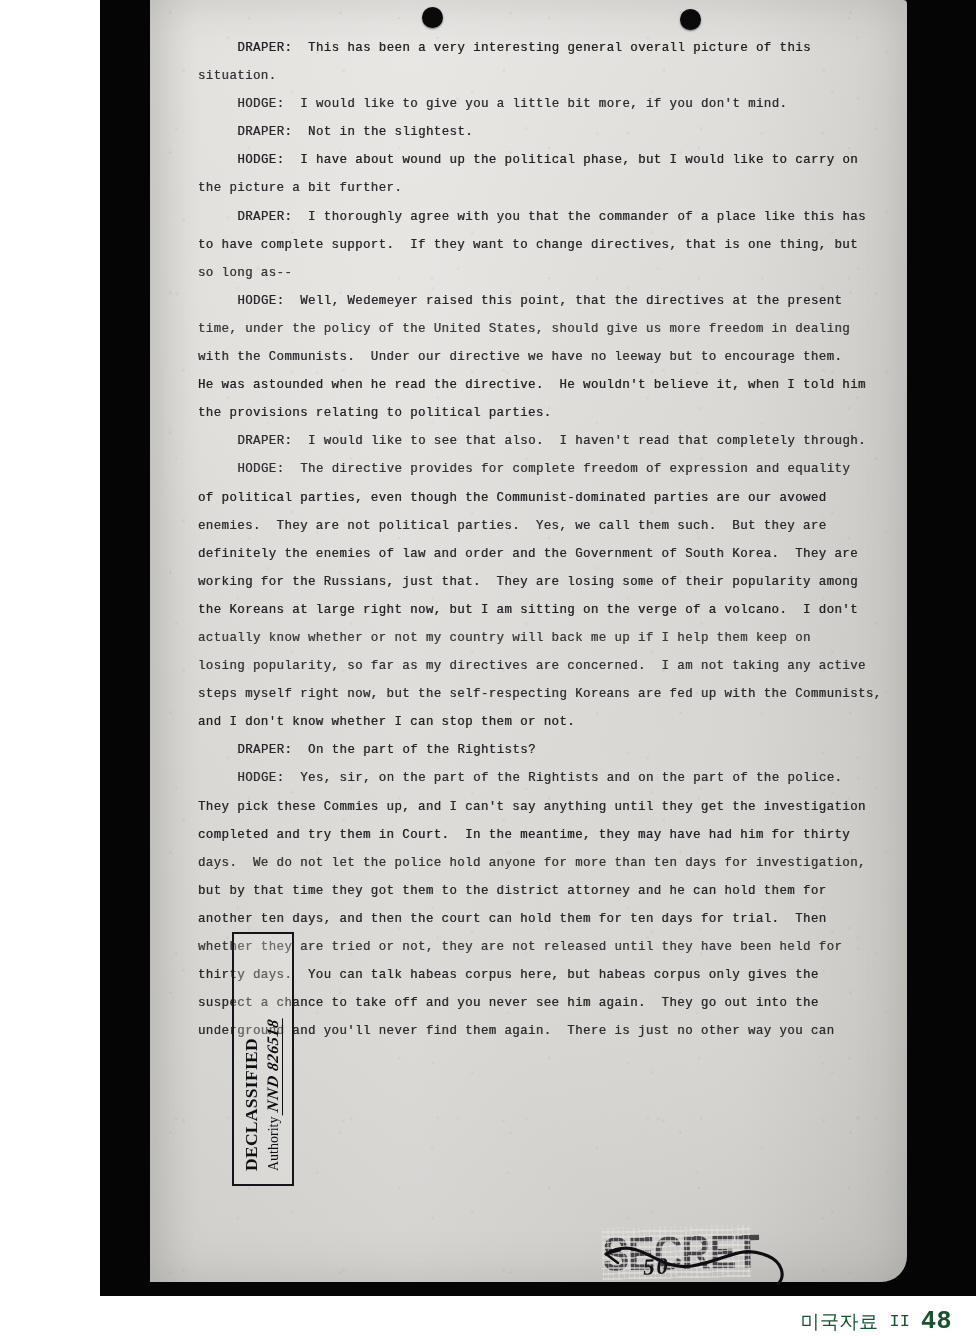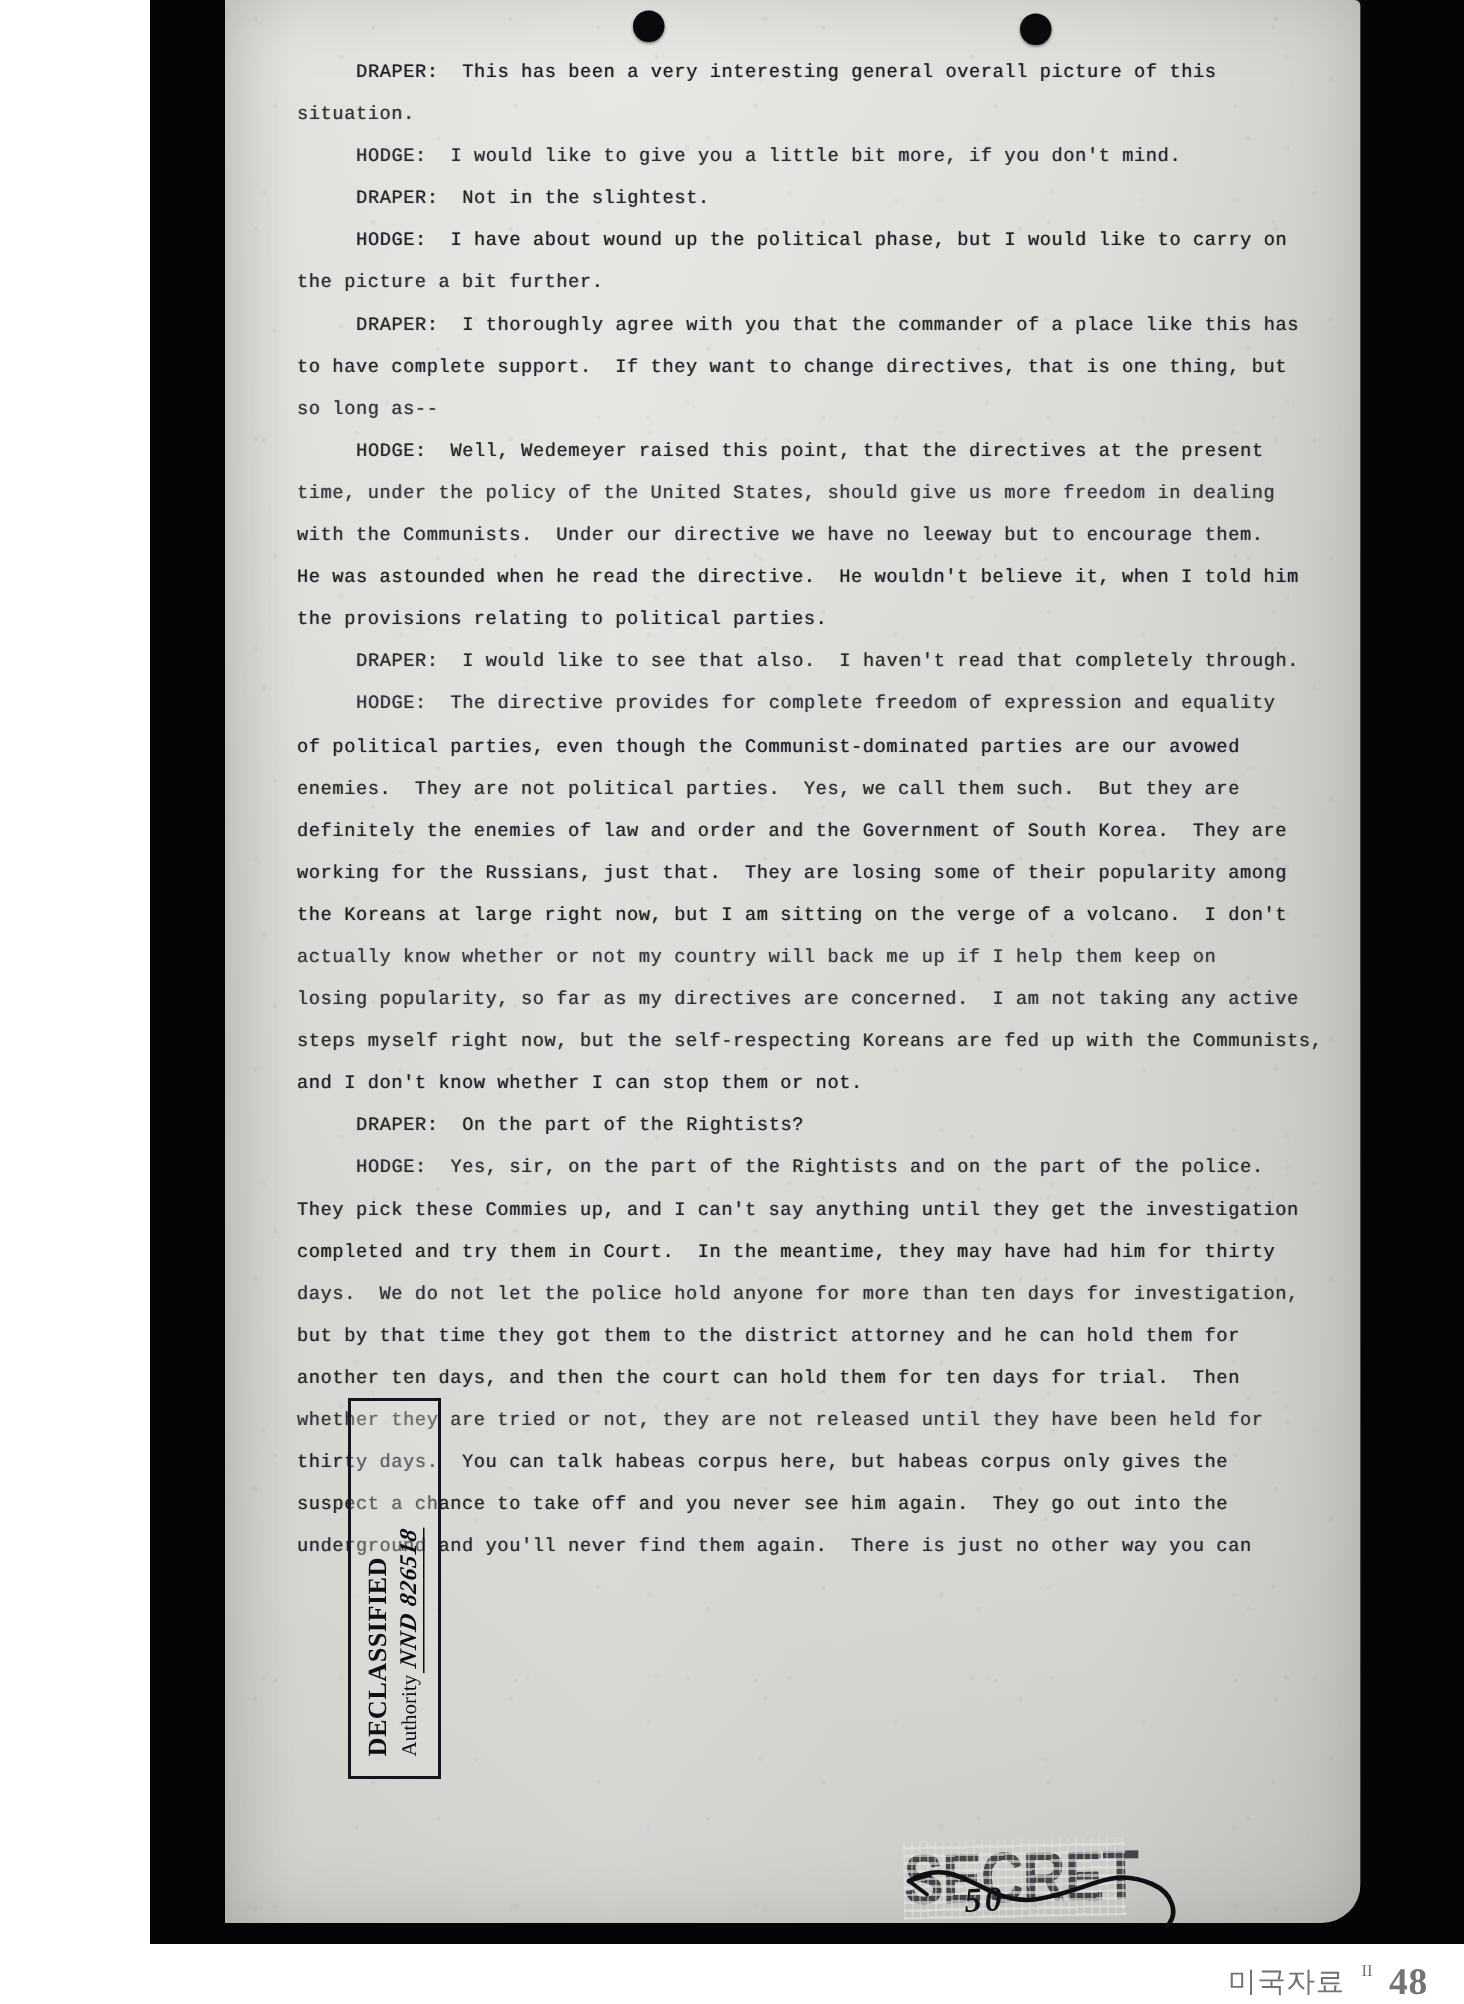--- a/index.html
+++ b/index.html
@@ -215,27 +215,27 @@
     letter-spacing: 2px;
     transform: rotate(-3deg);
   }
 
   
   #book-footer {
     position: absolute;
     right: 24px;
     bottom: 0px;
     display: flex;
-    align-items: flex-start;
+    align-items: center;
     gap: 11px;
-    color: #737373;
-    font-family: Liberation Serif, serif;
+    color: #14532d;
+    font-family: Liberation Mono, monospace;
   }
   #book-footer-title { font-size: 19px; letter-spacing: 0.5px; }
-  #book-footer-volume { font-size: 11px; }
+  #book-footer-volume { font-size: 17px; }
   #book-footer-page { font-size: 25px; font-weight: bold; letter-spacing: 0.5px; }
 </style>
 </head>
 <body>
 
 <div id="scan-frame">
 
   <div id="paper">
 
     <div id="paper-grain"></div>

